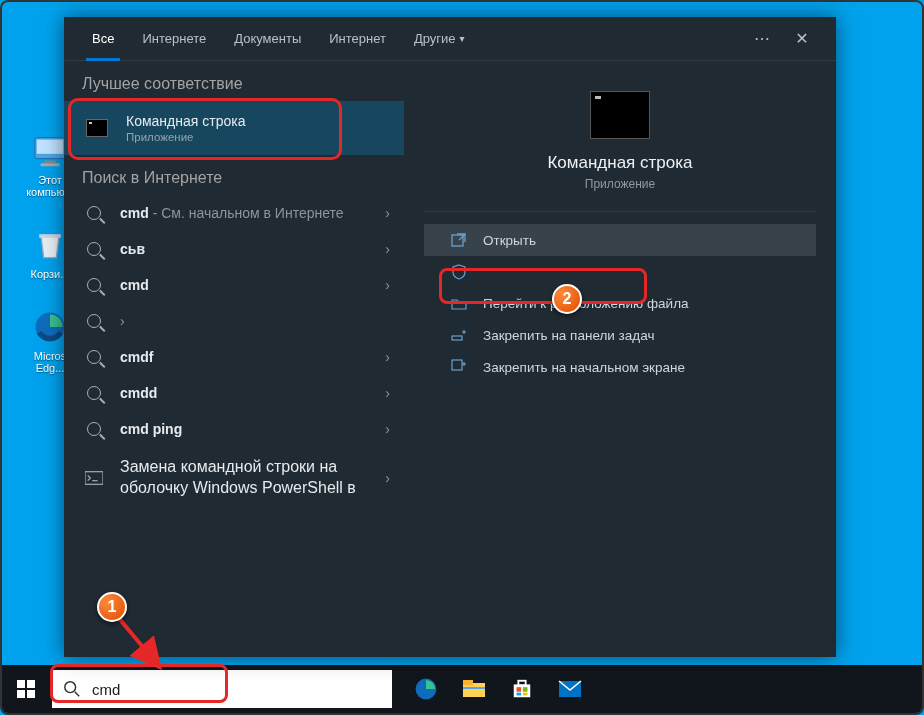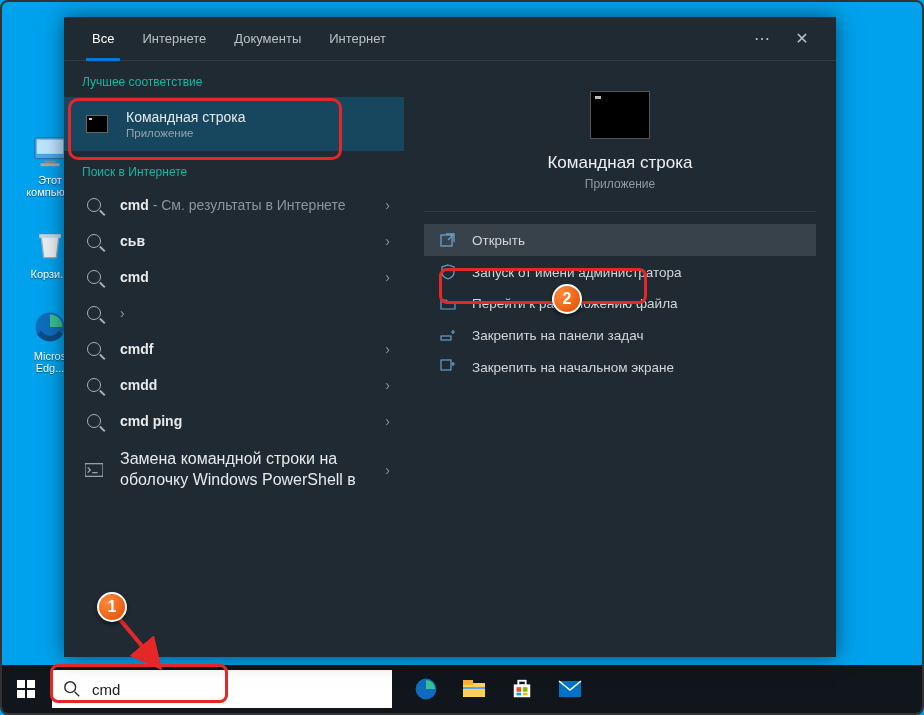--- a/index.html
+++ b/index.html
@@ -98,22 +98,22 @@
   overflow: hidden;
 }
 
 
 .results-col {
   width: 340px;
   overflow-y: auto;
   padding-bottom: 10px;
 }
 .section-title {
-  font-size: 12px;
-  color: #14b8a6;
+  font-size: 16px;
+  color: #a3a3a3;
   padding: 14px 18px 8px 18px;
 }
 .result-item {
   display: flex;
   align-items: center;
   padding: 10px 14px 10px 18px;
   font-size: 14px;
   color: #e6eaec;
 }
 .result-item .icon-slot {
@@ -184,21 +184,21 @@
   width: 6px; height: 3px;
   background: #bbb;
 }
 .preview-title { font-size: 17px; color: #eef1f3; margin-bottom: 4px; text-align: center; }
 .preview-subtitle { font-size: 12px; color: #8f9aa2; margin-bottom: 20px; }
 .preview-sep { width: 100%; height: 1px; background: rgba(255,255,255,.08); margin-bottom: 12px; }
 .action-list { width: 100%; }
 .action-item {
   display: flex;
   align-items: center;
-  padding: 8px 14px;
+  padding: 8px 25px;
   font-size: 13.5px;
   color: #d0d6da;
 }
 .action-item.selected { background: #38424a; }
 .action-item .a-icon {
   width: 20px;
   margin-right: 14px;
   color: #6aa0cc;
   display: flex; align-items: center; justify-content: center;
   font-size: 14px;
@@ -333,20 +333,24 @@
       </div>
     <div class="tab">
         <span>Интернете</span>
       </div>
     <div class="tab">
         <span>Документы</span>
       </div>
     <div class="tab">
         <span>Интернет</span>
       </div>
+    <div class="tab">
+        <span>Другие</span>
+        <span class="chev">▾</span>
+      </div>
     <div class="header-spacer"></div>
     <div class="header-btn">⋯</div>
     <div class="header-btn">✕</div>
   </div>
 
   <div class="panel-body">
 
     <div class="results-col">
       <div class="section-title">Лучшее соответствие</div>
 
@@ -360,21 +364,21 @@
         </div>
       </div>
 
       <div class="section-title">Поиск в Интернете</div>
 
       <div class="result-item">
         <div class="icon-slot">
             <div class="search-glyph"></div>
           </div>
         <div class="text-slot">
-            <span class="primary"><b>cmd</b><span class="sub-text"> - См. результаты в Интернете</span></span>
+            <span class="primary"><b>cmd</b><span class="sub-text"> - См. начальном в Интернете</span></span>
           </div>
         <span class="chev-r">›</span>
       </div>
       <div class="result-item">
         <div class="icon-slot">
             <div class="search-glyph"></div>
           </div>
         <div class="text-slot">
             <span class="primary"><b>сьв</b></span>
           </div>
@@ -455,21 +459,20 @@
               </svg>
           </span>
           <span>Открыть</span>
         </div>
         <div class="action-item">
           <span class="a-icon">
             <svg width="14" height="16" viewBox="0 0 14 16">
                 <path d="M7 1 L13 3 L13 8 Q13 13 7 15 Q1 13 1 8 L1 3 Z" fill="none" stroke="#6aa0cc" stroke-width="1.2"></path>
               </svg>
           </span>
-          <span>Запуск от имени администратора</span>
         </div>
         <div class="action-item">
           <span class="a-icon">
             <svg width="16" height="14" viewBox="0 0 16 14">
                 <path d="M1 3 L6 3 L8 5 L15 5 L15 12 L1 12 Z" fill="none" stroke="#6aa0cc" stroke-width="1.2"></path>
               </svg>
           </span>
           <span>Перейти к расположению файла</span>
         </div>
         <div class="action-item">

